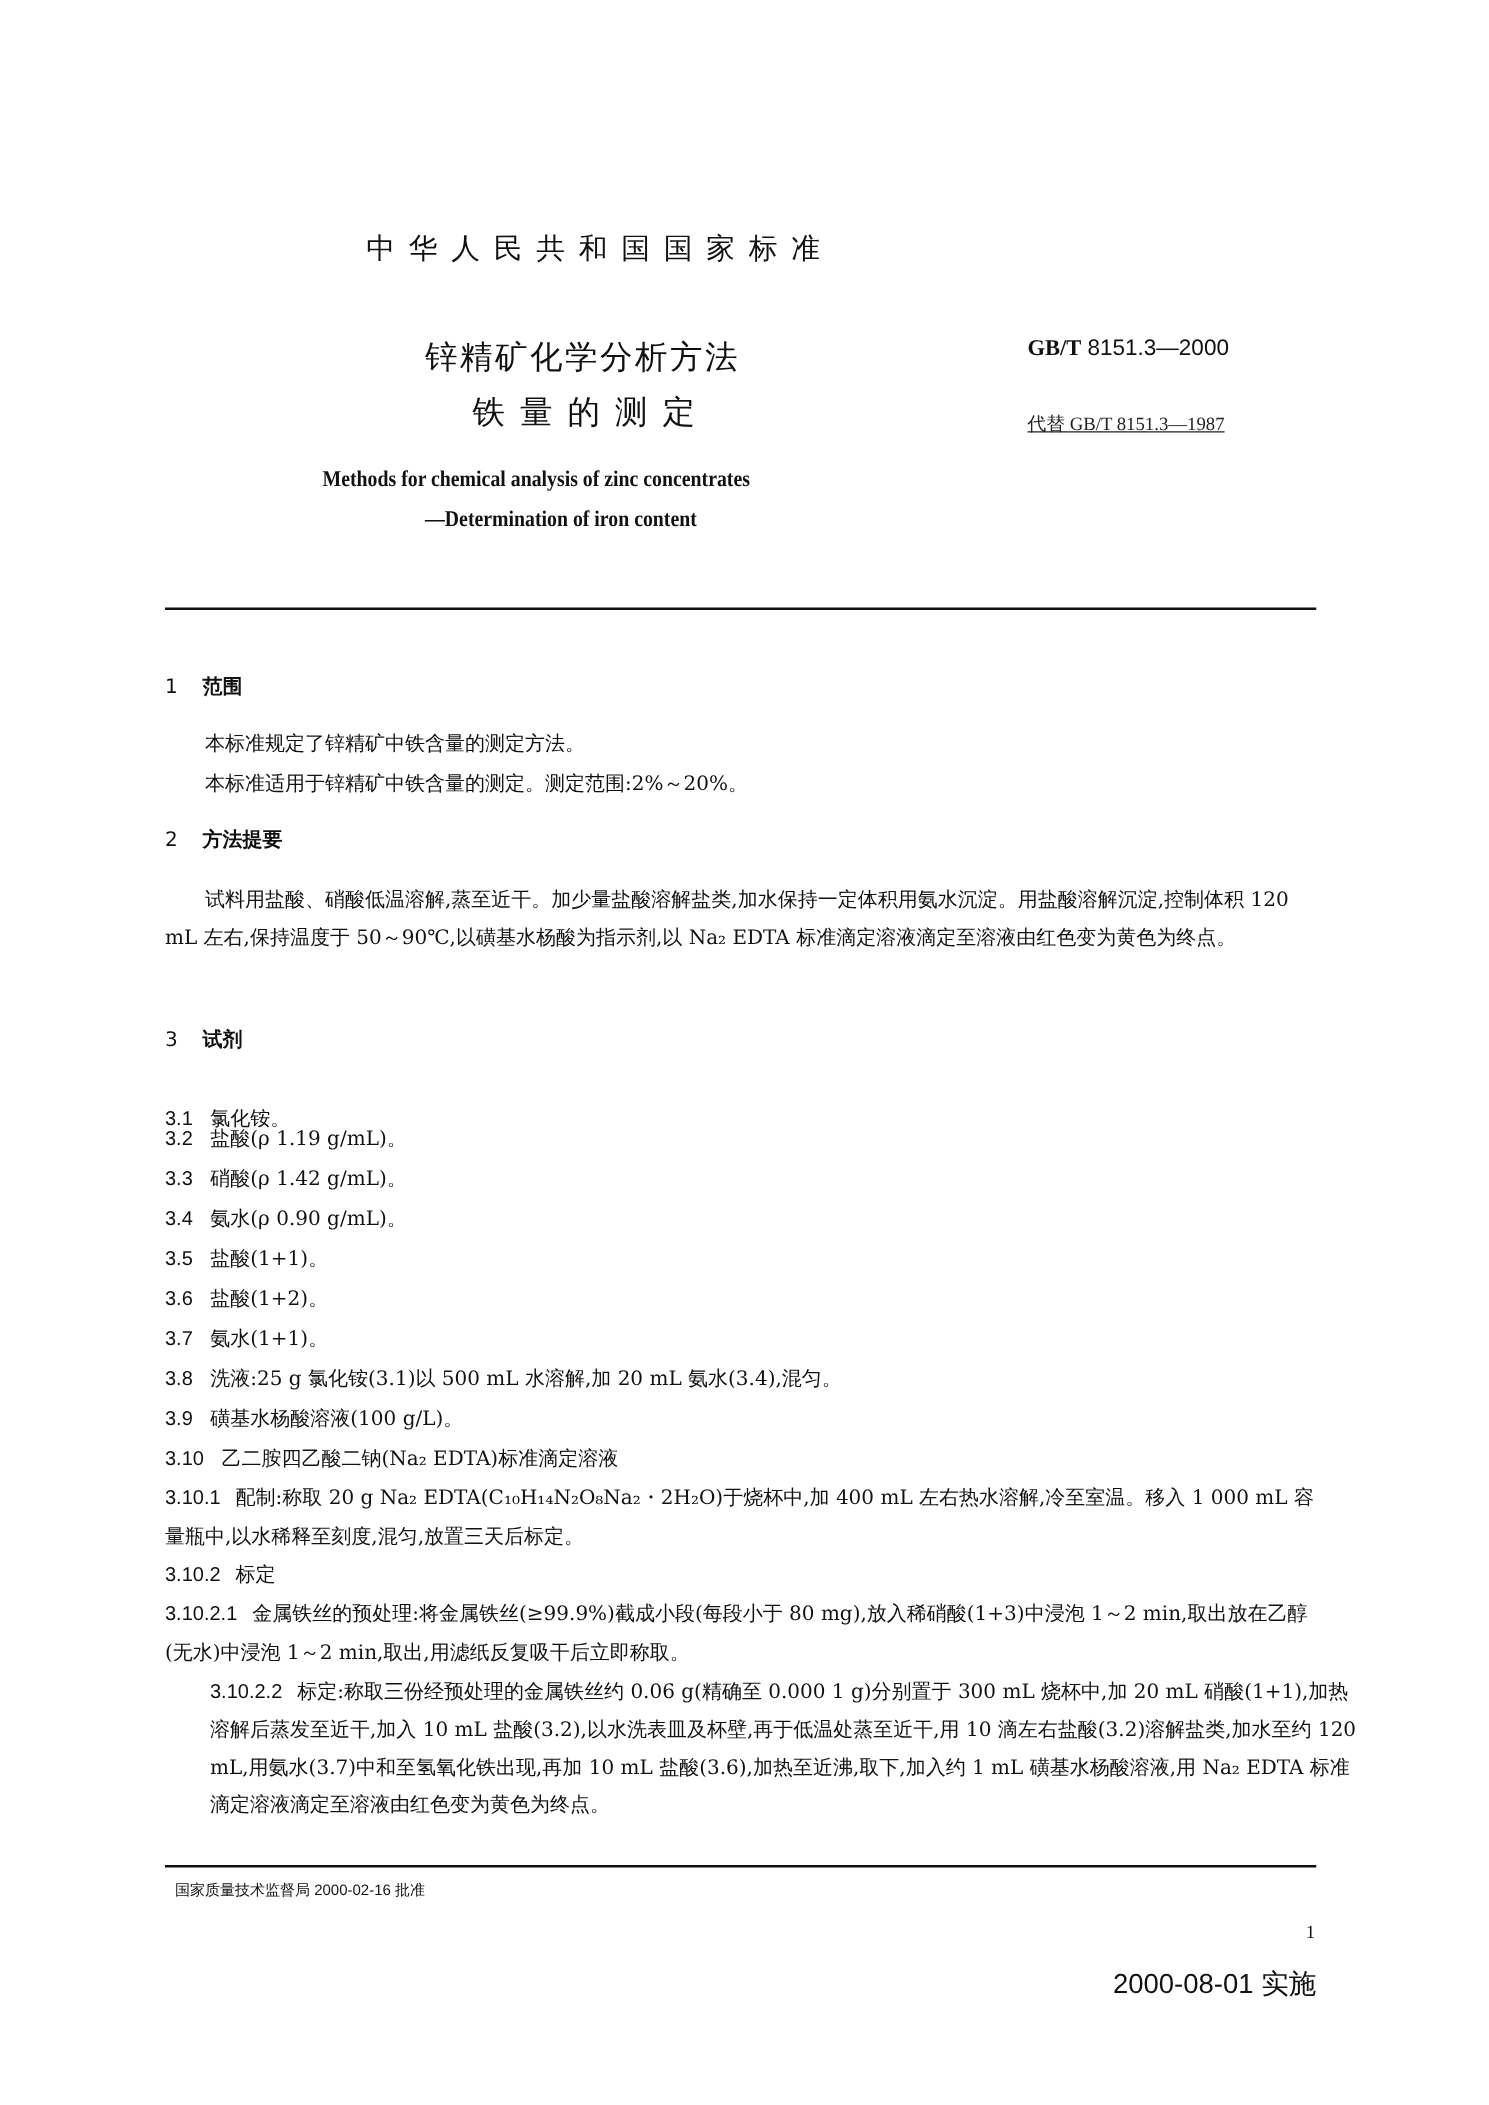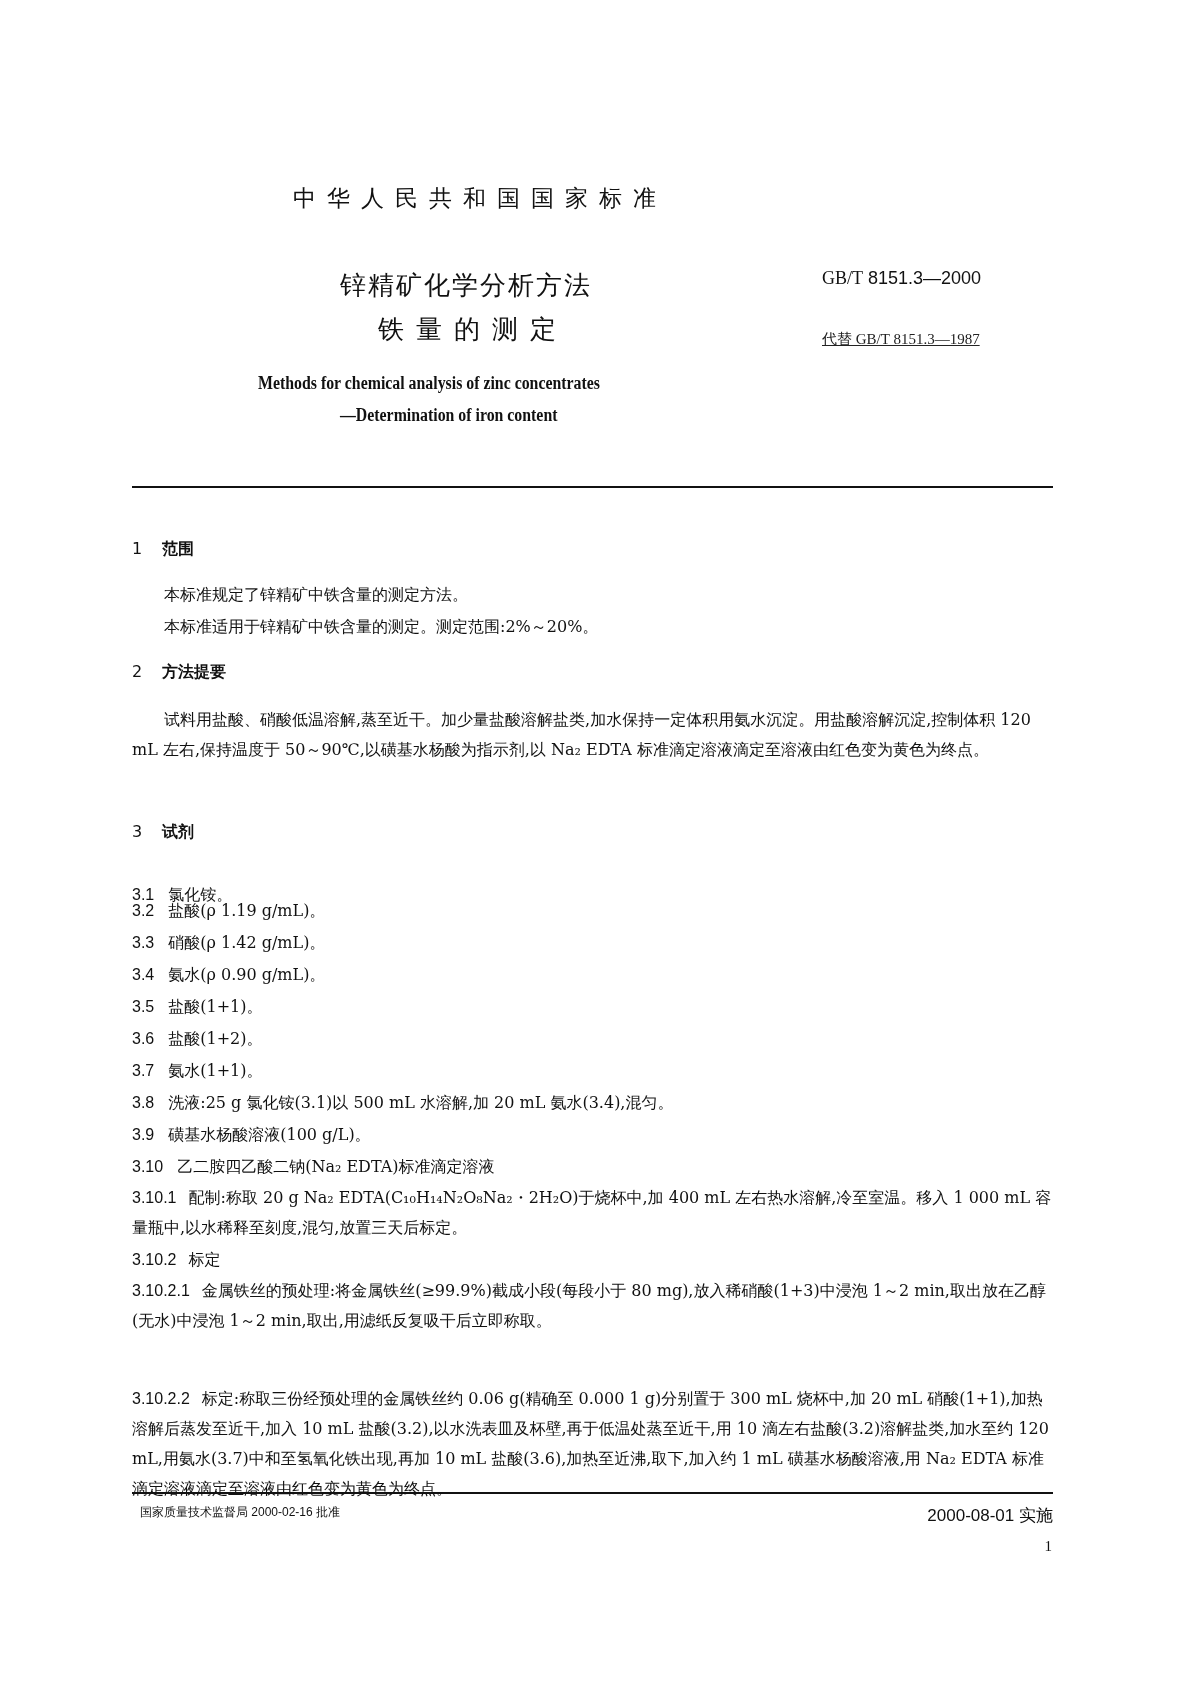--- a/index.html
+++ b/index.html
@@ -7,41 +7,41 @@
   .abs { position:absolute; white-space:nowrap; }
   .serif { font-family:"DejaVu Serif","Liberation Serif",serif; }
   .sans { font-family:"DejaVu Sans","Liberation Sans",sans-serif; }
   .lsans { font-family:"Liberation Sans","DejaVu Sans",sans-serif; }
   .lserif { font-family:"Liberation Serif","DejaVu Serif",serif; }
 
   #national-std { left:293px; top:183px; font-size:23px; letter-spacing:11px; font-weight:normal; }
   #title-main { left:340px; top:268px; font-size:26px; letter-spacing:2px;text-align:center; }
   #title-sub { left:378px; top:312px; font-size:26px; letter-spacing:12px; }
   #std-number { left:822px; top:268px; font-size:18px; }
-  #std-number b { font-family:"Liberation Serif",serif; font-weight:normal; }
+  #std-number b { font-family:"Liberation Serif",serif; font-weight:bold; }
   #replaces { left:822px; top:330px; font-size:15px; color:#222;text-decoration:underline; }
   #en-title-1 { left:258px; top:373px; font-size:18px; font-weight:bold; transform:scaleX(0.88); transform-origin:left; }
   #en-title-2 { left:340px; top:405px; font-size:18px; font-weight:bold; transform:scaleX(0.88); transform-origin:left; }
 
   .rule { position:absolute; left:132px; width:921px; height:2px; background:#111; }
   #rule-top { top:486px; }
   #rule-bottom { top:1492px; }
 
   .sec-head { font-size:16px; font-weight:bold; }
   .sec-head .num { display:inline-block; width:30px; font-weight:normal; }
   .para { font-size:16px; line-height:30px; }
   .item { font-size:16px; }
   .item .num { display:inline-block; font-family:"Liberation Sans","DejaVu Sans",sans-serif; margin-right:14px; }
 
   .body-block { position:absolute; left:132px; width:921px; font-size:16px; line-height:30px; font-family:"DejaVu Serif","Liberation Serif",serif; white-space:normal; }
   .body-block .num { font-family:"Liberation Sans","DejaVu Sans",sans-serif; margin-right:12px; }
   .indent { text-indent:32px; }
 
   #footer-left { left:140px; top:1504px; font-size:12px; }
-  #footer-right { right:138px; top:1504px; font-size:17px; }
+  #footer-right { right:138px; top:1572px; font-size:22px; }
   #page-number { right:139px; top:1538px; font-size:15px; }
 </style>
 </head>
 <body>
 
 <div id="national-std" class="abs sans">中华人民共和国国家标准</div>
 <div id="title-main" class="abs sans">锌精矿化学分析方法</div>
 <div id="title-sub" class="abs sans">铁量的测定</div>
 <div id="std-number" class="abs lsans">
   <b>GB/T</b>
@@ -75,19 +75,19 @@
 <div class="abs serif item" style="left:132px; top:997px;"><span class="num">3.5</span><span>盐酸(1+1)。</span></div>
 <div class="abs serif item" style="left:132px; top:1029px;"><span class="num">3.6</span><span>盐酸(1+2)。</span></div>
 <div class="abs serif item" style="left:132px; top:1061px;"><span class="num">3.7</span><span>氨水(1+1)。</span></div>
 <div class="abs serif item" style="left:132px; top:1093px;"><span class="num">3.8</span><span>洗液:25 g 氯化铵(3.1)以 500 mL 水溶解,加 20 mL 氨水(3.4),混匀。</span></div>
 <div class="abs serif item" style="left:132px; top:1125px;"><span class="num">3.9</span><span>磺基水杨酸溶液(100 g/L)。</span></div>
 <div class="abs serif item" style="left:132px; top:1157px;"><span class="num">3.10</span><span>乙二胺四乙酸二钠(Na₂ EDTA)标准滴定溶液</span></div>
 
 <div class="body-block" style="top:1183px;"><span class="num">3.10.1</span><span>配制:称取 20 g Na₂ EDTA(C₁₀H₁₄N₂O₈Na₂・2H₂O)于烧杯中,加 400 mL 左右热水溶解,冷至室温。移入 1 000 mL 容量瓶中,以水稀释至刻度,混匀,放置三天后标定。</span></div>
 <div class="body-block" style="top:1245px;"><span class="num">3.10.2</span><span>标定</span></div>
 <div class="body-block" style="top:1276px;"><span class="num">3.10.2.1</span><span>金属铁丝的预处理:将金属铁丝(≥99.9%)截成小段(每段小于 80 mg),放入稀硝酸(1+3)中浸泡 1～2 min,取出放在乙醇(无水)中浸泡 1～2 min,取出,用滤纸反复吸干后立即称取。</span></div>
-<div class="body-block" style="top:1384px;"><span class="num">3.10.2.2</span><span>标定:称取三份经预处理的金属铁丝约 0.06 g(精确至 0.000 1 g)分别置于 300 mL 烧杯中,加 20 mL 硝酸(1+1),加热溶解后蒸发至近干,加入 10 mL 盐酸(3.2),以水洗表皿及杯壁,再于低温处蒸至近干,用 10 滴左右盐酸(3.2)溶解盐类,加水至约 120 mL,用氨水(3.7)中和至氢氧化铁出现,再加 10 mL 盐酸(3.6),加热至近沸,取下,加入约 1 mL 磺基水杨酸溶液,用 Na₂ EDTA 标准滴定溶液滴定至溶液由红色变为黄色为终点。</span></div>
+<div class="body-block" style="top:1338px;margin-left:36px;"><span class="num">3.10.2.2</span><span>标定:称取三份经预处理的金属铁丝约 0.06 g(精确至 0.000 1 g)分别置于 300 mL 烧杯中,加 20 mL 硝酸(1+1),加热溶解后蒸发至近干,加入 10 mL 盐酸(3.2),以水洗表皿及杯壁,再于低温处蒸至近干,用 10 滴左右盐酸(3.2)溶解盐类,加水至约 120 mL,用氨水(3.7)中和至氢氧化铁出现,再加 10 mL 盐酸(3.6),加热至近沸,取下,加入约 1 mL 磺基水杨酸溶液,用 Na₂ EDTA 标准滴定溶液滴定至溶液由红色变为黄色为终点。</span></div>
 
 <div id="rule-bottom" class="rule"></div>
 
 <div id="footer-left" class="abs lsans">国家质量技术监督局 2000-02-16 批准</div>
 <div id="footer-right" class="abs lsans">2000-08-01 实施</div>
 <div id="page-number" class="abs lserif">1</div>
 
 </body></html>

